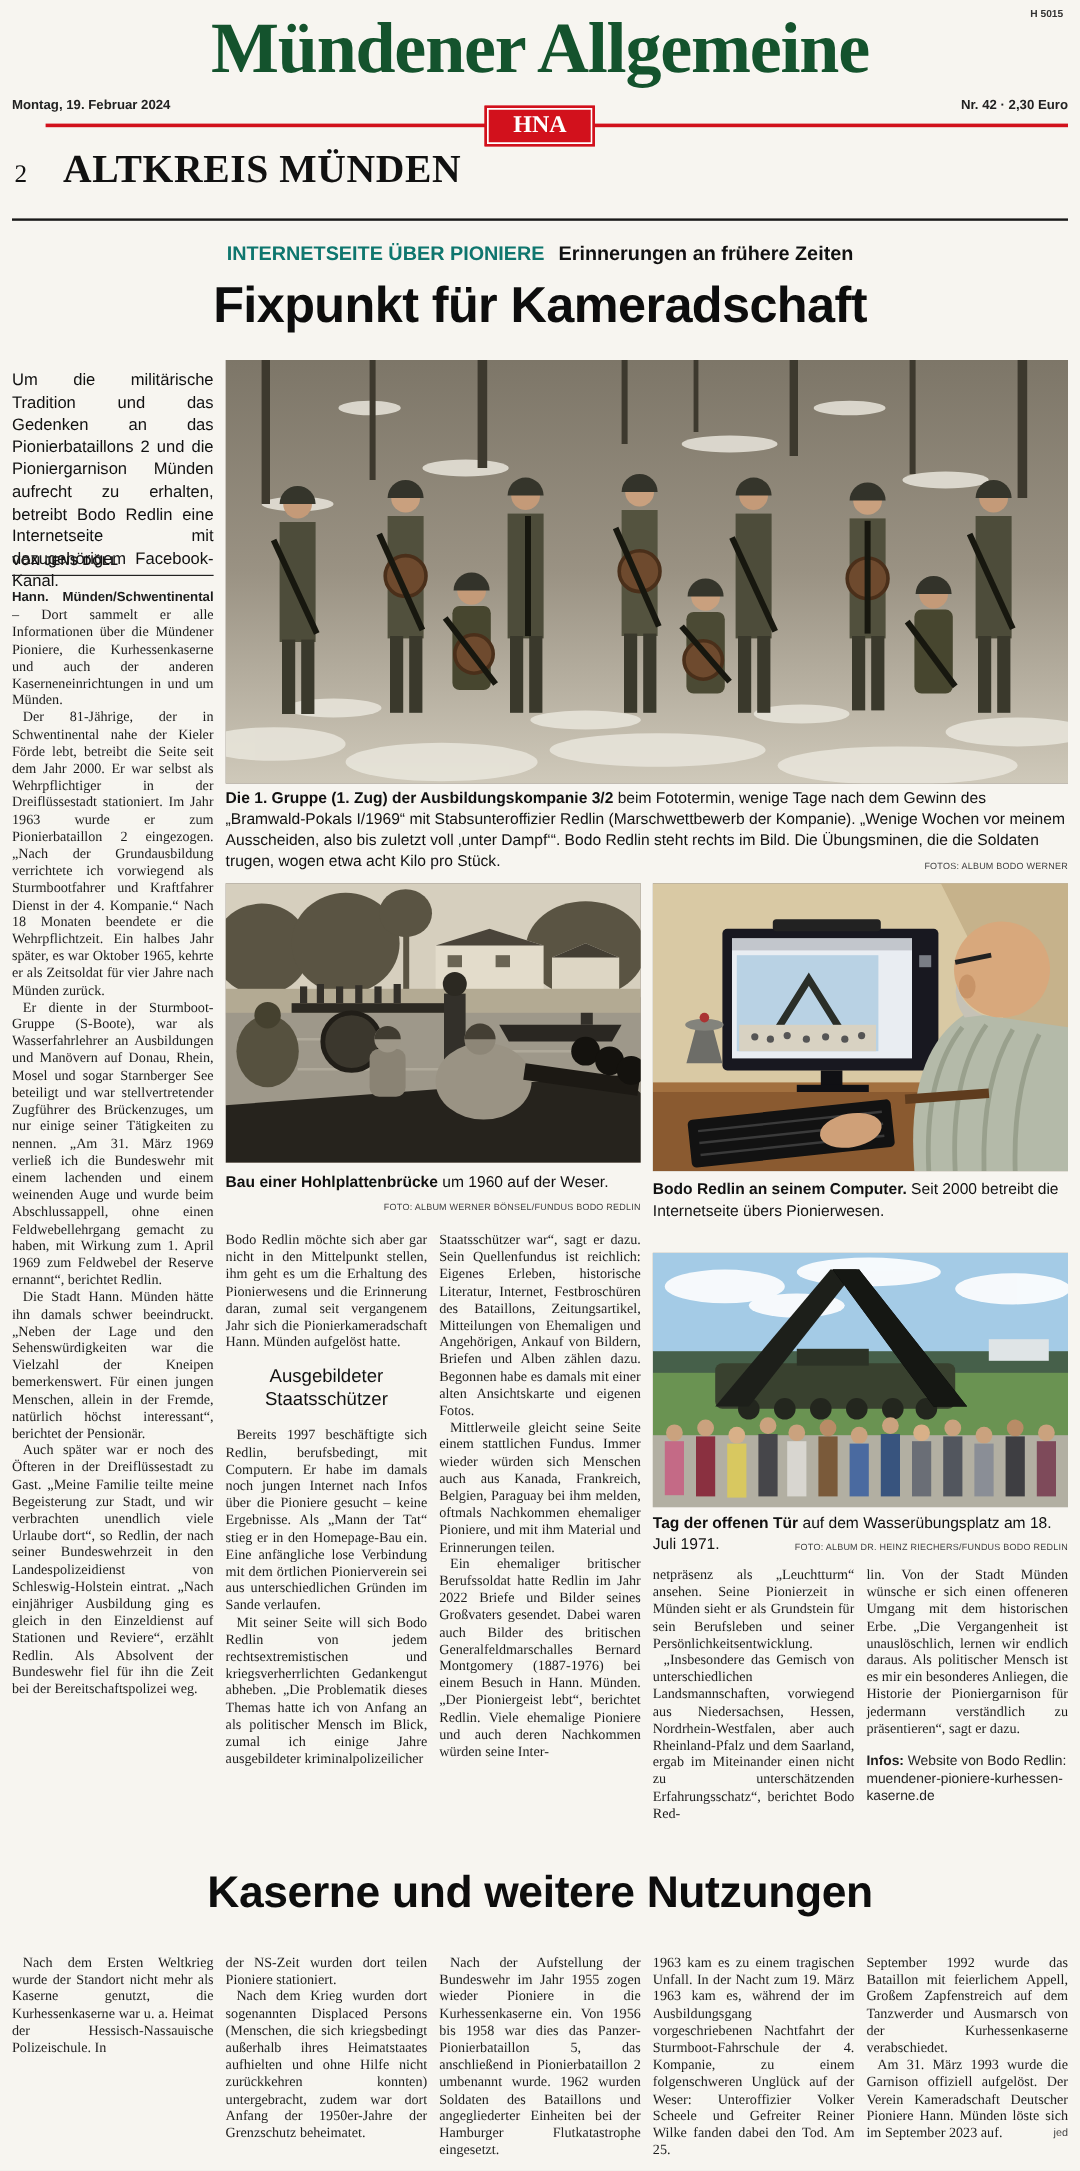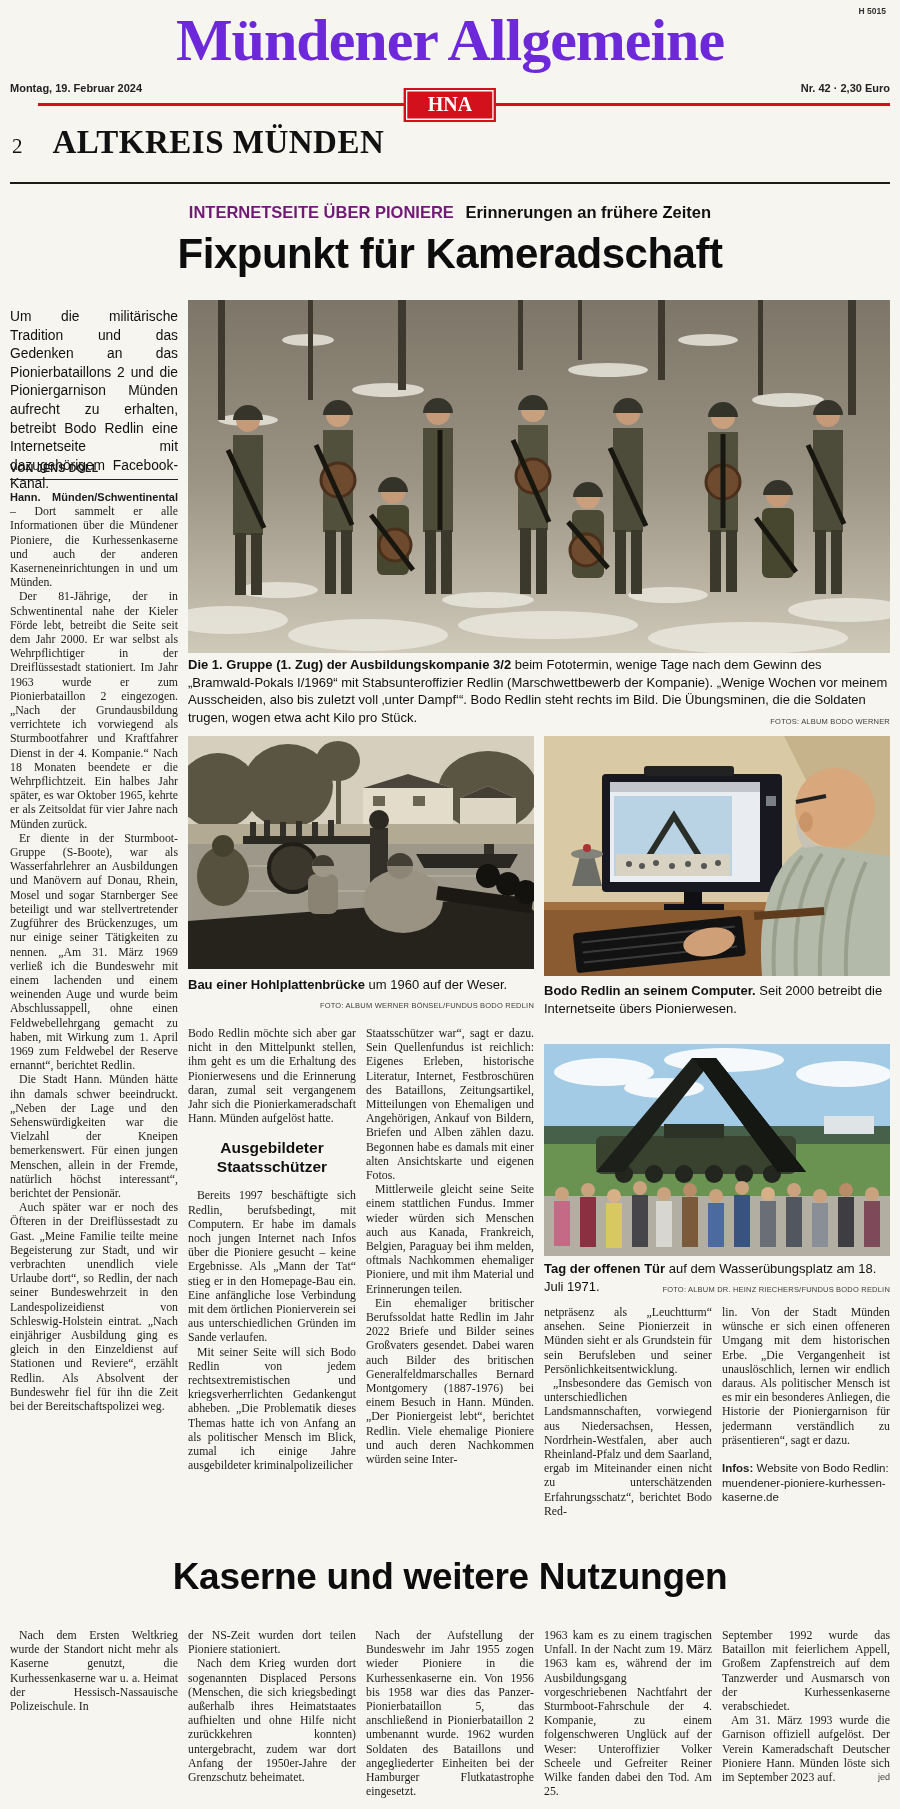--- a/index.html
+++ b/index.html
@@ -4,52 +4,52 @@
 <style>
   html,body{margin:0;padding:0;}
   body{background:#e8e6e0;}
   #page{position:relative;width:900px;height:1809px;margin:0 auto;background:#f7f5f0;overflow:hidden;
         font-family:"Liberation Sans",sans-serif;color:#1a1a1a;}
 
   
   .paper-code{position:absolute;top:6px;right:14px;font-size:8.5px;font-weight:bold;color:#333;}
   .masthead-title{position:absolute;top:6px;left:0;width:100%;text-align:center;
       font-family:"Liberation Serif",serif;font-weight:bold;font-size:60px;letter-spacing:-1px;
-      color:#6d28d9;}
+      color:#14532d;}
   .dateline{position:absolute;top:82px;left:10px;right:10px;display:flex;justify-content:space-between;
       font-size:11px;font-weight:bold;color:#222;}
   .red-rule{position:absolute;top:103px;left:38px;right:10px;height:2.5px;background:#d2111c;}
   .hna-box{position:absolute;top:88px;left:50%;transform:translateX(-50%);
       background:#d2111c;color:#fff;font-family:"Liberation Serif",serif;font-weight:bold;
       font-size:20px;padding:3px 22px 4px;box-shadow:inset 0 0 0 1.5px #fff;border:2px solid #d2111c;}
   .section-row{position:absolute;top:124px;left:12px;display:flex;align-items:baseline;gap:30px;
       font-family:"Liberation Serif",serif;color:#111;}
   .page-num{font-size:21px;}
   .section-name{font-size:33px;font-weight:bold;letter-spacing:.5px;}
   .header-rule{position:absolute;top:182px;left:10px;right:10px;height:1.5px;background:#1a1a1a;}
 
   
   .kicker{position:absolute;top:203px;left:0;width:100%;text-align:center;font-size:16.5px;font-weight:bold;}
-  .kicker .hot{color:#701a75;margin-top:24px;}
+  .kicker .hot{color:#0f766e;margin-top:24px;}
   .kicker .rest{color:#111;margin-left:7px;}
   .headline{position:absolute;top:230px;left:0;width:100%;text-align:center;
       font-size:42px;font-weight:bold;letter-spacing:-.5px;color:#0d0d0d;}
 
   
   .intro{position:absolute;top:308px;left:10px;width:168px;font-size:13.8px;line-height:18.6px;
       text-align:justify;color:#111;}
   .byline{position:absolute;top:462px;left:10px;width:168px;font-size:10.5px;font-weight:bold;
       letter-spacing:.3px;border-bottom:1.5px solid #222;padding-bottom:5px;}
   .col{position:absolute;width:168px;overflow:hidden;
       font-family:"Liberation Serif",serif;font-size:11.8px;line-height:14.2px;text-align:justify;
       color:#1c1c1c;hyphens:auto;}
   .col p{margin:0;}
   .col p.ind{text-indent:9px;}
   .lead-in{font-family:"Liberation Sans",sans-serif;font-weight:bold;font-size:11px;}
-  .subhead{font-family:"Liberation Sans",sans-serif;font-weight:bold;font-size:15.5px;line-height:19px;
+  .subhead{font-family:"Liberation Sans",sans-serif;font-weight:normal;font-size:15.5px;line-height:19px;
       text-align:center;margin:13px 8px 12px !important;color:#111;}
   .infos{margin-top:14px !important;font-family:"Liberation Sans",sans-serif;font-size:11.5px;
       line-height:14.5px;text-align:left;color:#222;}
   .sig{float:right;font-size:9px;color:#444;font-family:"Liberation Sans",sans-serif;}
 
   #col1{top:490px;left:10px;height:1055px;}
   #col2{top:1026px;left:188px;height:521px;}
   #col3{top:1026px;left:366px;height:521px;}
   #col4{top:1305px;left:544px;height:242px;}
   #col5{top:1305px;left:722px;height:242px;}

